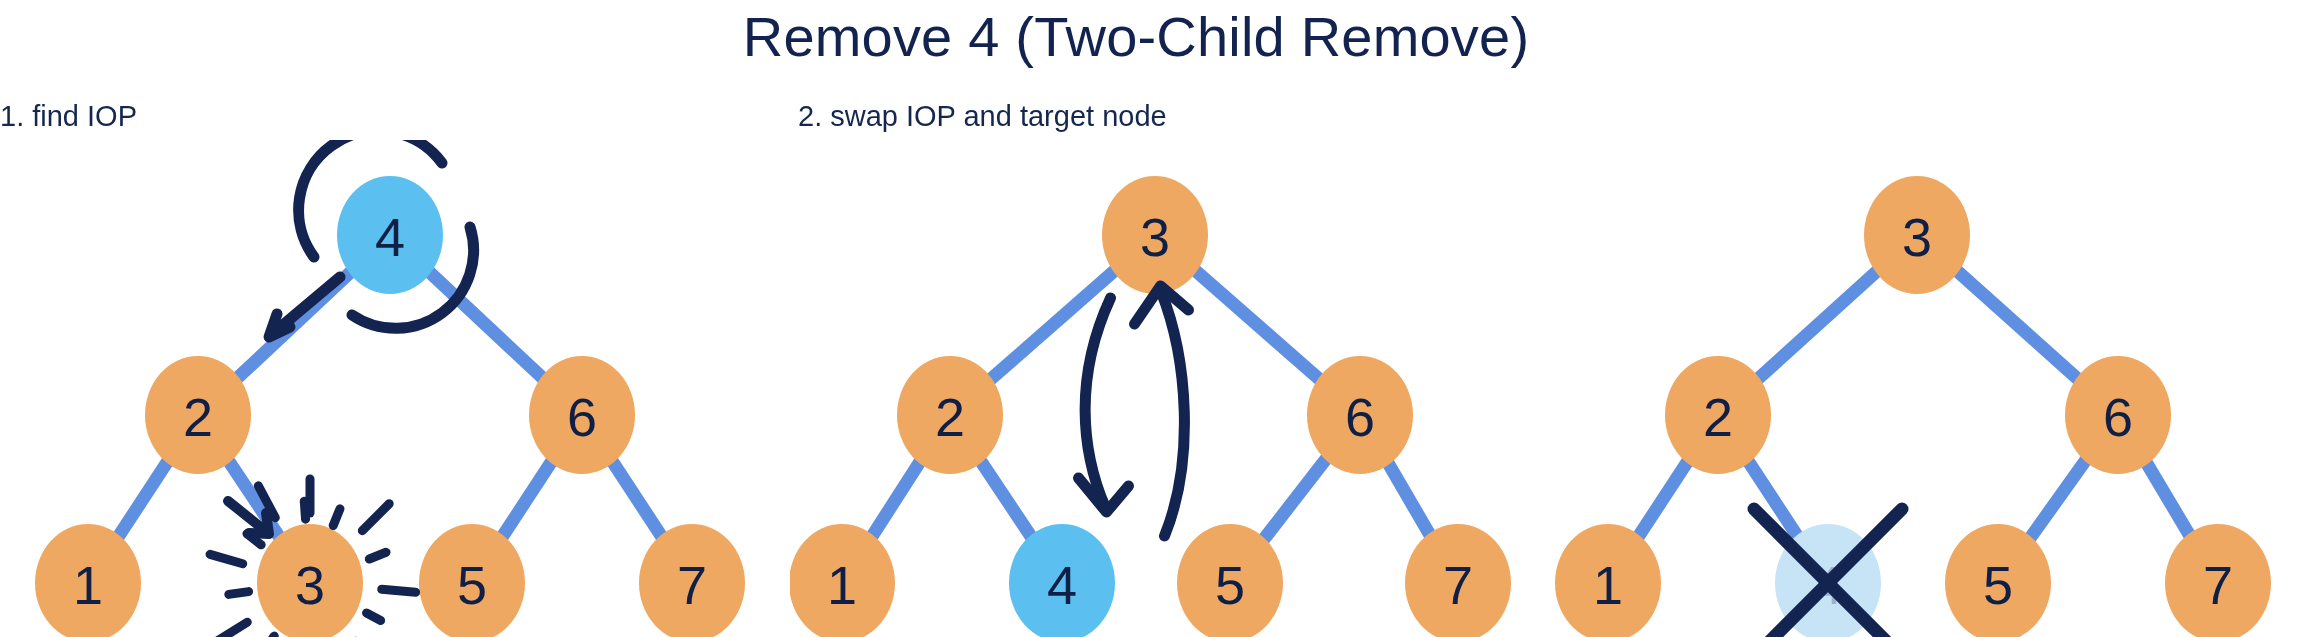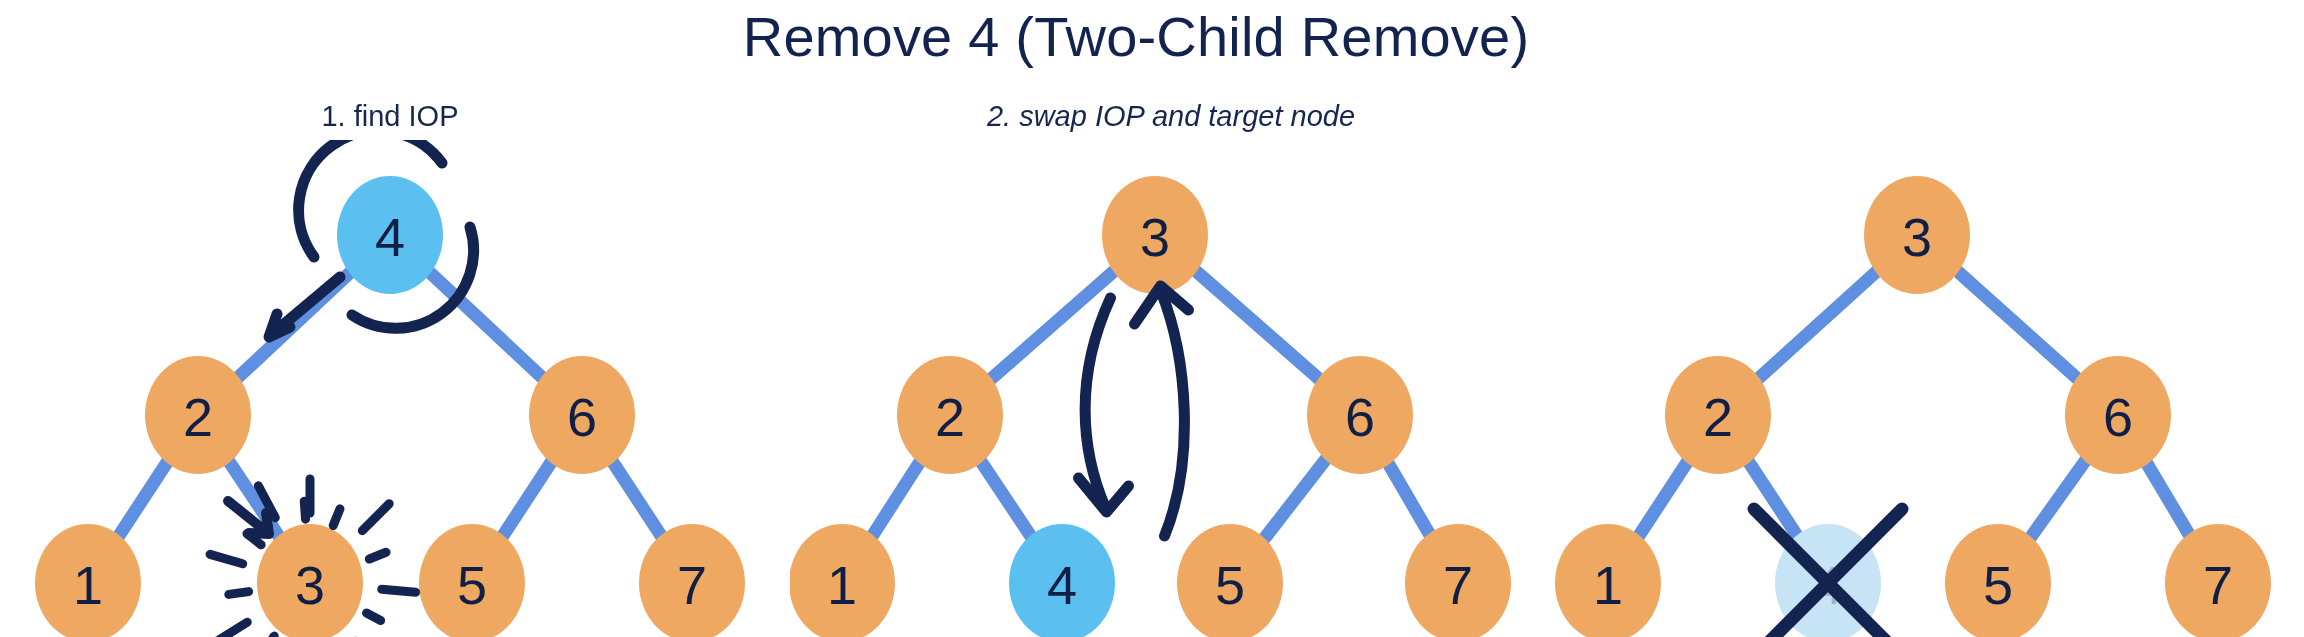--- a/index.html
+++ b/index.html
@@ -17,21 +17,21 @@
     color:#132350;
     letter-spacing:0.2px;
     white-space:nowrap;
   }
   .panel{position:absolute;top:100px;height:537px;}
   #panel-1{left:0;width:780px;}
   #panel-2{left:790px;width:730px;}
   #panel-3{left:1530px;width:774px;}
   .panel-caption{
     position:absolute;top:0;left:0;width:100%;
-    text-align:center;font-size:29px;color:#15264f;white-space:nowrap;
+    font-size:29px;color:#15264f;white-space:nowrap;
   }
   .panel-svg{position:absolute;top:40px;left:0;}
   .node-label{
     font-family:"Liberation Sans","DejaVu Sans",sans-serif;
     font-size:54px;fill:#101f45;
     text-anchor:middle;dominant-baseline:central;
   }
   .node-label-faded{fill:#9fb2c6;}
 </style>
 </head>
@@ -103,21 +103,21 @@
           <line x1="242.71168128431768" y1="423.70538509281005" x2="210.02878362241484" y2="414.3337149950321" stroke="#132450" stroke-width="9" stroke-linecap="round"></line>
           <line x1="261.1433332763832" y1="404.82898852980924" x2="246.95913971146223" y2="393.7470819739474" stroke="#132450" stroke-width="9" stroke-linecap="round"></line>
           <line x1="275.25910435384407" y1="377.6618781284394" x2="258.358128093552" y2="345.875764785518" stroke="#132450" stroke-width="9" stroke-linecap="round"></line>
           <line x1="305.53558568037596" y1="379.15590078337124" x2="304.2799691529817" y2="361.19974787869444" stroke="#132450" stroke-width="9" stroke-linecap="round"></line>
         </g>
       </g>
     </svg>
 </div>
 
 <div class="panel" id="panel-2">
-  <div class="panel-caption" style="left: 16px; width: 730px; font-style: italic;">2. swap IOP and target node</div>
+  <div class="panel-caption" style="left: 8px; width: 730px;">2. swap IOP and target node</div>
   <svg class="panel-svg" width="730" height="497" viewBox="0 0 730 497">
       <g>
         <line x1="329.68230942262534" y1="126.01065514110948" x2="195.3176905773747" y2="243.98934485889052" stroke="#5e8fe0" stroke-width="13" stroke-linecap="butt"></line>
         <line x1="400.31769057737466" y1="126.01065514110948" x2="534.6823094226253" y2="243.98934485889052" stroke="#5e8fe0" stroke-width="13" stroke-linecap="butt"></line>
         <line x1="134.58439320826557" y1="314.535388342698" x2="77.41560679173443" y2="403.464611657302" stroke="#5e8fe0" stroke-width="13" stroke-linecap="butt"></line>
         <line x1="186.07090922258578" y1="314.1063638338787" x2="245.92909077741422" y2="403.8936361661213" stroke="#5e8fe0" stroke-width="13" stroke-linecap="butt"></line>
         <line x1="541.2367858343155" y1="312.1709229218077" x2="468.7632141656845" y2="405.8290770781923" stroke="#5e8fe0" stroke-width="13" stroke-linecap="butt"></line>
         <line x1="593.6819381996321" y1="315.59760834222635" x2="644.3180618003679" y2="402.40239165777365" stroke="#5e8fe0" stroke-width="13" stroke-linecap="butt"></line>
       </g>
       <g>

